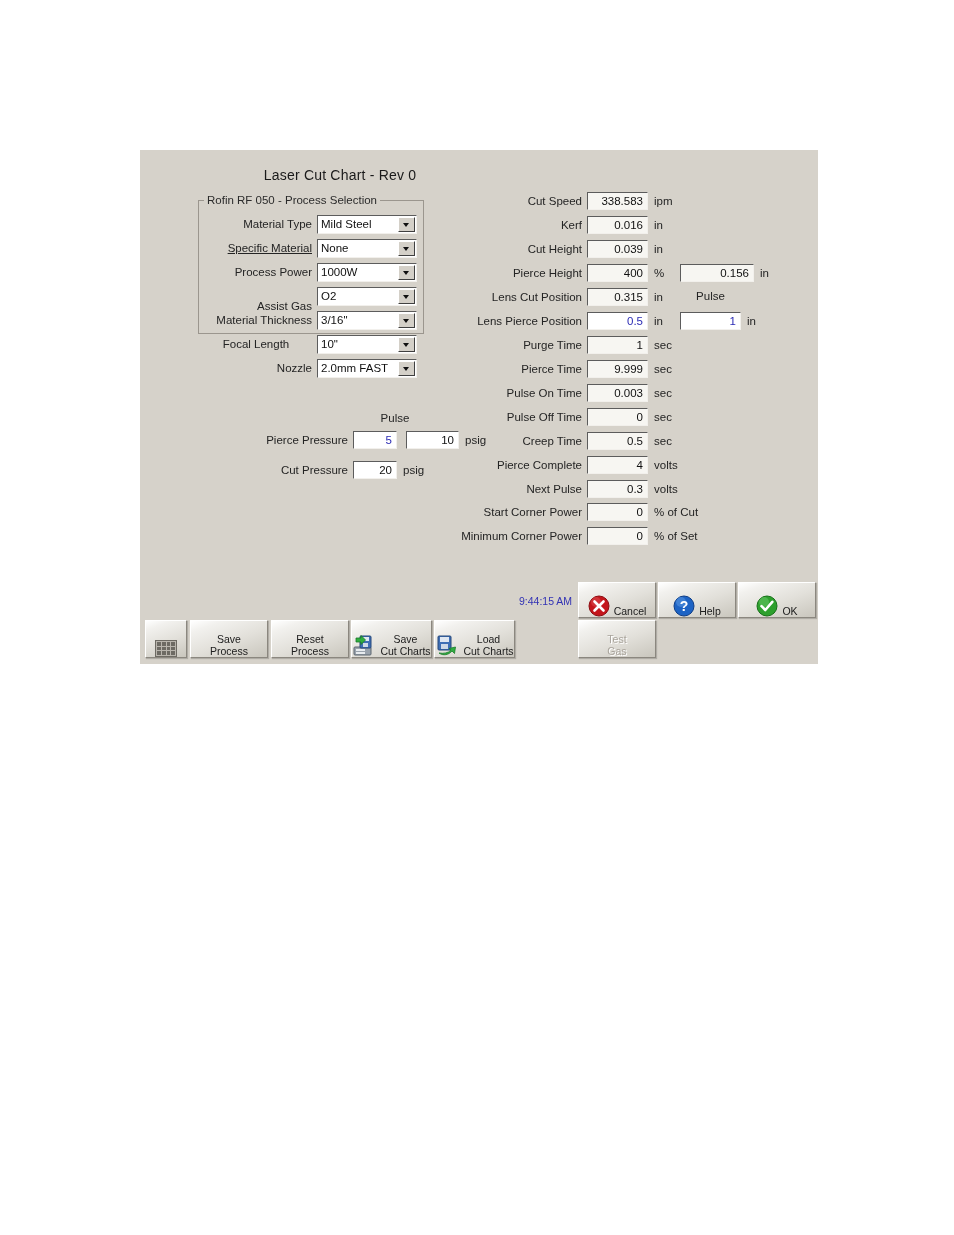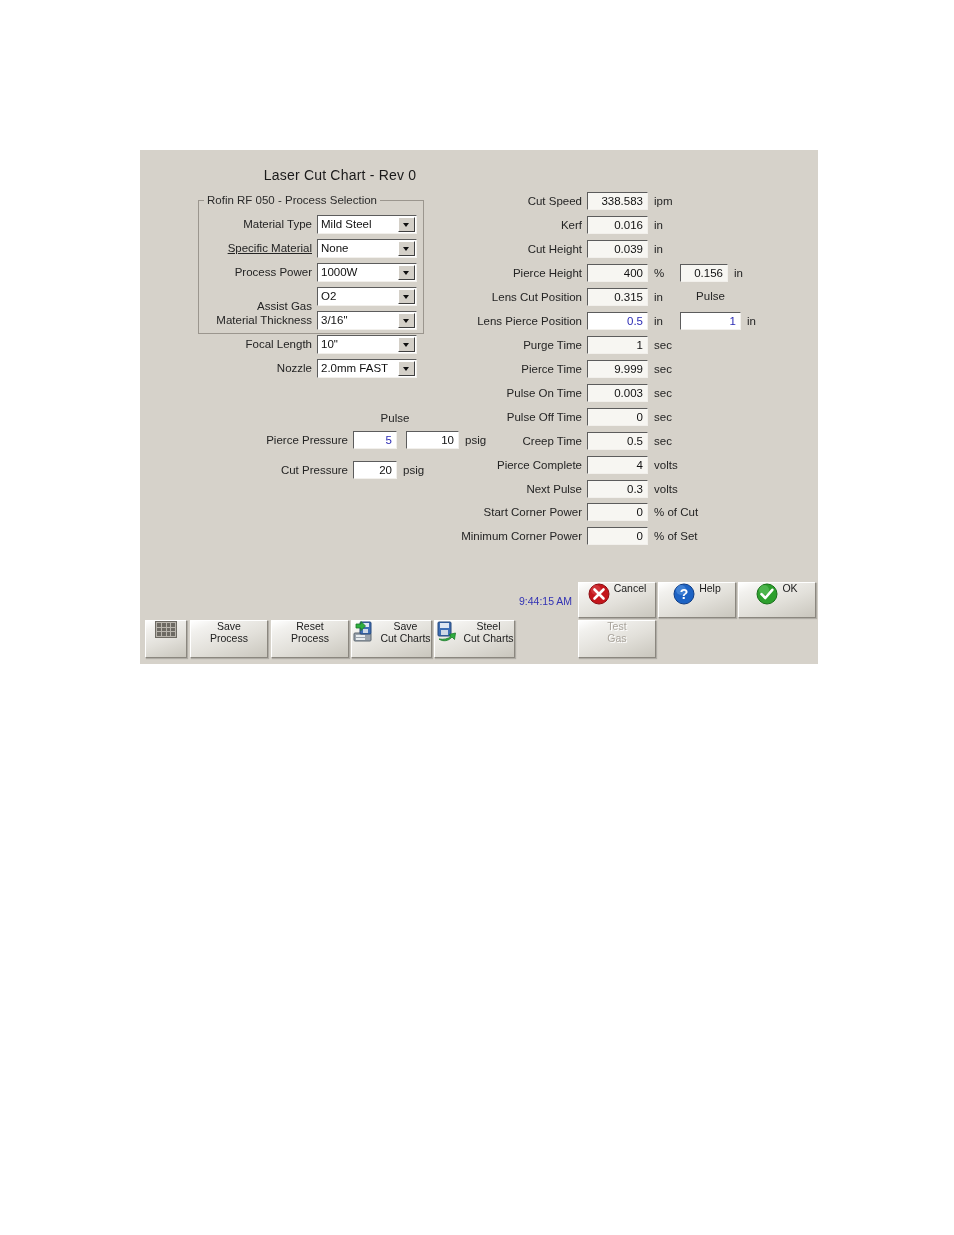--- a/index.html
+++ b/index.html
@@ -153,21 +153,21 @@
   .btn {
     position: absolute;
     background: linear-gradient(160deg,#ffffff 0%,#f2f1ee 18%,#e2e0da 55%,#c9c6bd 100%);
     border-top: 1px solid #ffffff;
     border-left: 1px solid #ffffff;
     border-right: 1px solid #8b877f;
     border-bottom: 1px solid #8b877f;
     box-shadow: 1px 1px 1px rgba(0,0,0,.18);
     box-sizing: border-box;
     display: flex;
-    align-items: flex-start;
+    align-items: flex-end;
     justify-content: center;
     font-size: 10.5px;
     color: #202020;
     text-align: center;
     line-height: 11.5px;
     cursor: default;
   }
   .btn .blabel { white-space: pre-line; }
   .btn.disabled { color: #a9a49c; text-shadow: 1px 1px 0 #ffffff; }
   .btn .bicon { flex: 0 0 auto; margin-right: 4px; display:flex; align-items:center; }
@@ -237,21 +237,21 @@
 
   <div class="row" style="left:60px; top:160px; width:222px;">
     <div class="lbl" style="width:112px;">Material Thickness</div>
     <div class="combo">
       <div class="combo-text">3/16"</div>
       <div class="combo-btn"></div>
     </div>
   </div>
 
   <div class="row" style="left:60px; top:184px; width:222px;">
-    <div class="lbl" style="width:112px;">Focal Length</div>
+    <div class="lbl" style="width:112px;text-align:center;">Focal Length</div>
     <div class="combo">
       <div class="combo-text">10"</div>
       <div class="combo-btn"></div>
     </div>
   </div>
 
   <div class="row" style="left:60px; top:208px; width:222px;">
     <div class="lbl" style="width:112px;">Nozzle</div>
     <div class="combo">
       <div class="combo-text">2.0mm FAST</div>
@@ -345,21 +345,21 @@
     <div class="field cream" style="width:61px;">0</div>
     <div class="unit">% of Cut</div>
   </div>
   <div class="row" style="left:300px; top:376px;">
     <div class="lbl" style="width:142px;">Minimum Corner Power</div>
     <div class="field cream" style="width:61px;">0</div>
     <div class="unit">% of Set</div>
   </div>
 
   <div class="row" style="left:540px; top:113px;">
-    <div class="field cream" style="width:48px;">0.156</div>
+    <div class="field cream" style="width:74px;">0.156</div>
     <div class="unit">in</div>
   </div>
 
   <div style="position:absolute; left:540px; top:140px; width:61px; text-align:center; font-size:11.5px; color:#242424;">Pulse</div>
 
   <div class="row" style="left:540px; top:161px;">
     <div class="field blue" style="width:61px;">1</div>
     <div class="unit">in</div>
   </div>
 
@@ -451,21 +451,21 @@
 
   <div class="btn" style="left:294px; top:470px; width:81px; height:38px;">
     <span class="bicon">
       <svg width="24" height="22" viewBox="0 0 24 22">
         <rect x="3" y="1" width="13" height="14" rx="1" fill="#3f6fb5" stroke="#27497a" stroke-width="1"></rect>
         <rect x="5" y="2" width="9" height="5" fill="#dfe7f2"></rect>
         <rect x="6" y="9" width="7" height="5" fill="#cfd9e6"></rect>
         <path d="M4 18 C8 21 14 20 17 16 L19.5 18.5 L20.5 12 L14 13.5 L16 15.2 C13.5 18 8.5 18.8 4 18 Z" fill="#2fae3f" stroke="#1b7a2a" stroke-width=".8"></path>
       </svg>
     </span>
-    <span class="blabel">Steel
+    <span class="blabel">Load
 Cut Charts</span>
   </div>
 
   <div class="btn disabled" style="left:438px; top:470px; width:78px; height:38px;">
     <span class="blabel">Test
 Gas</span>
   </div>
 
 </div>
 

